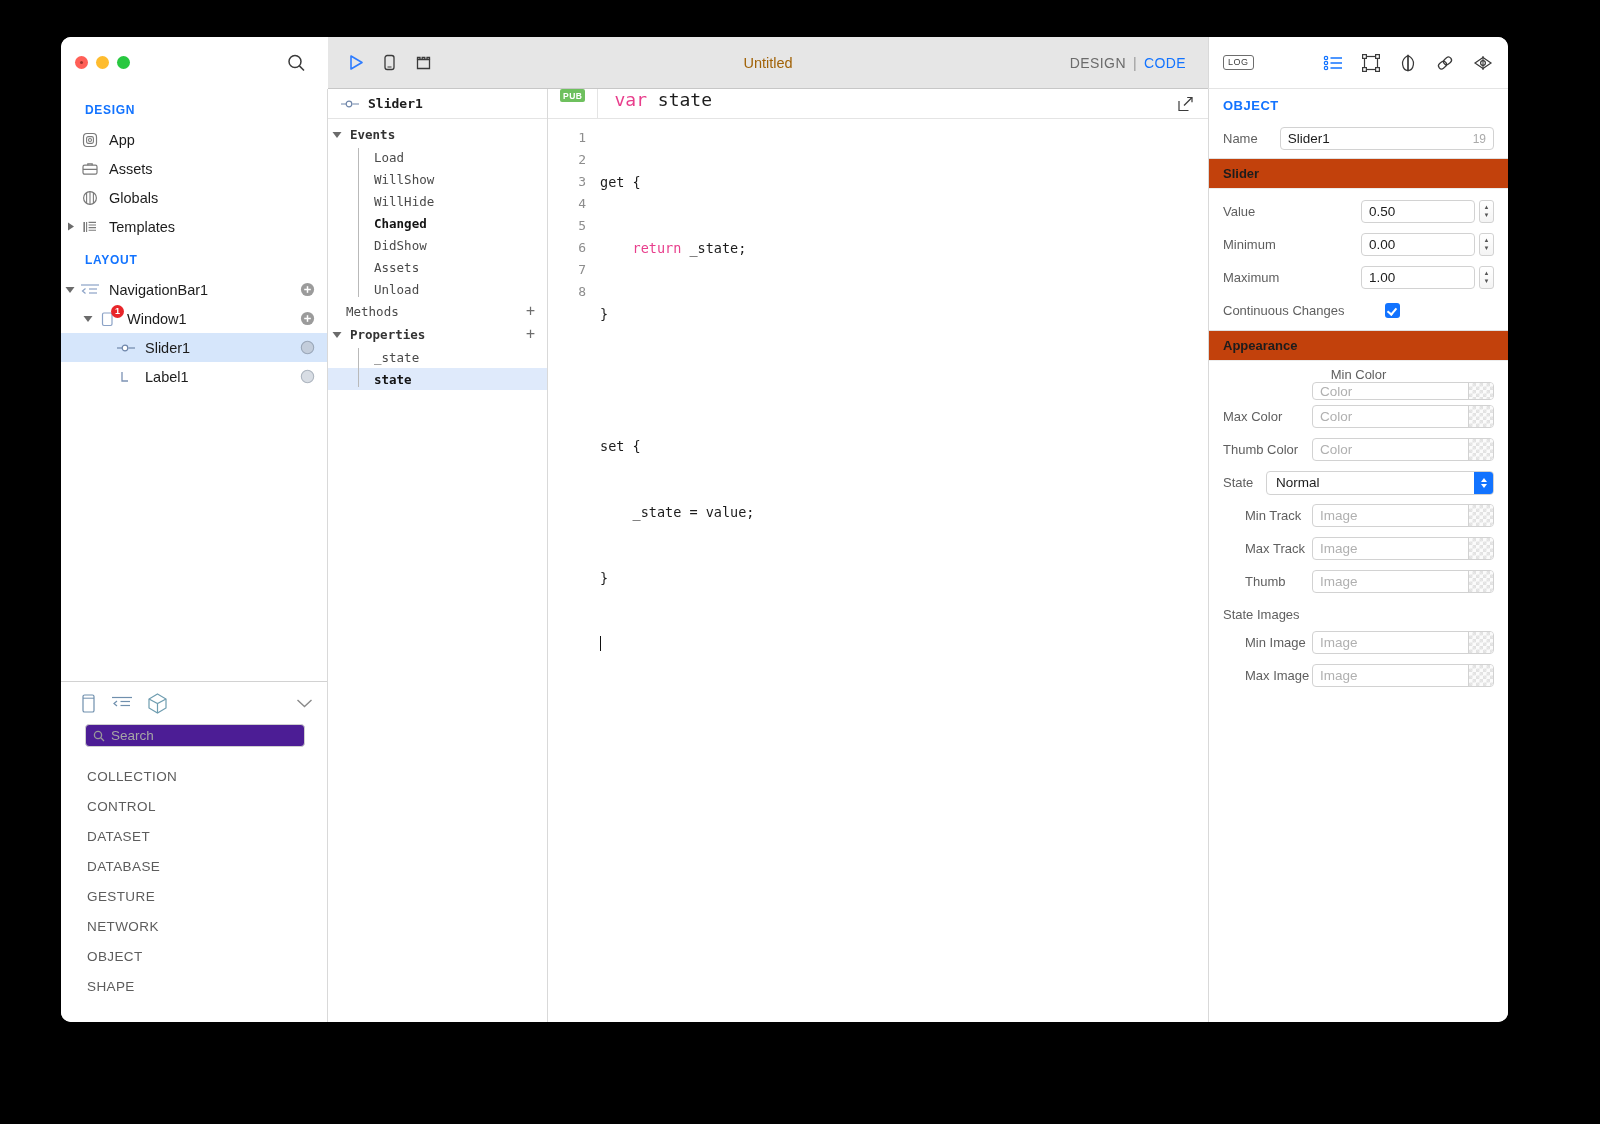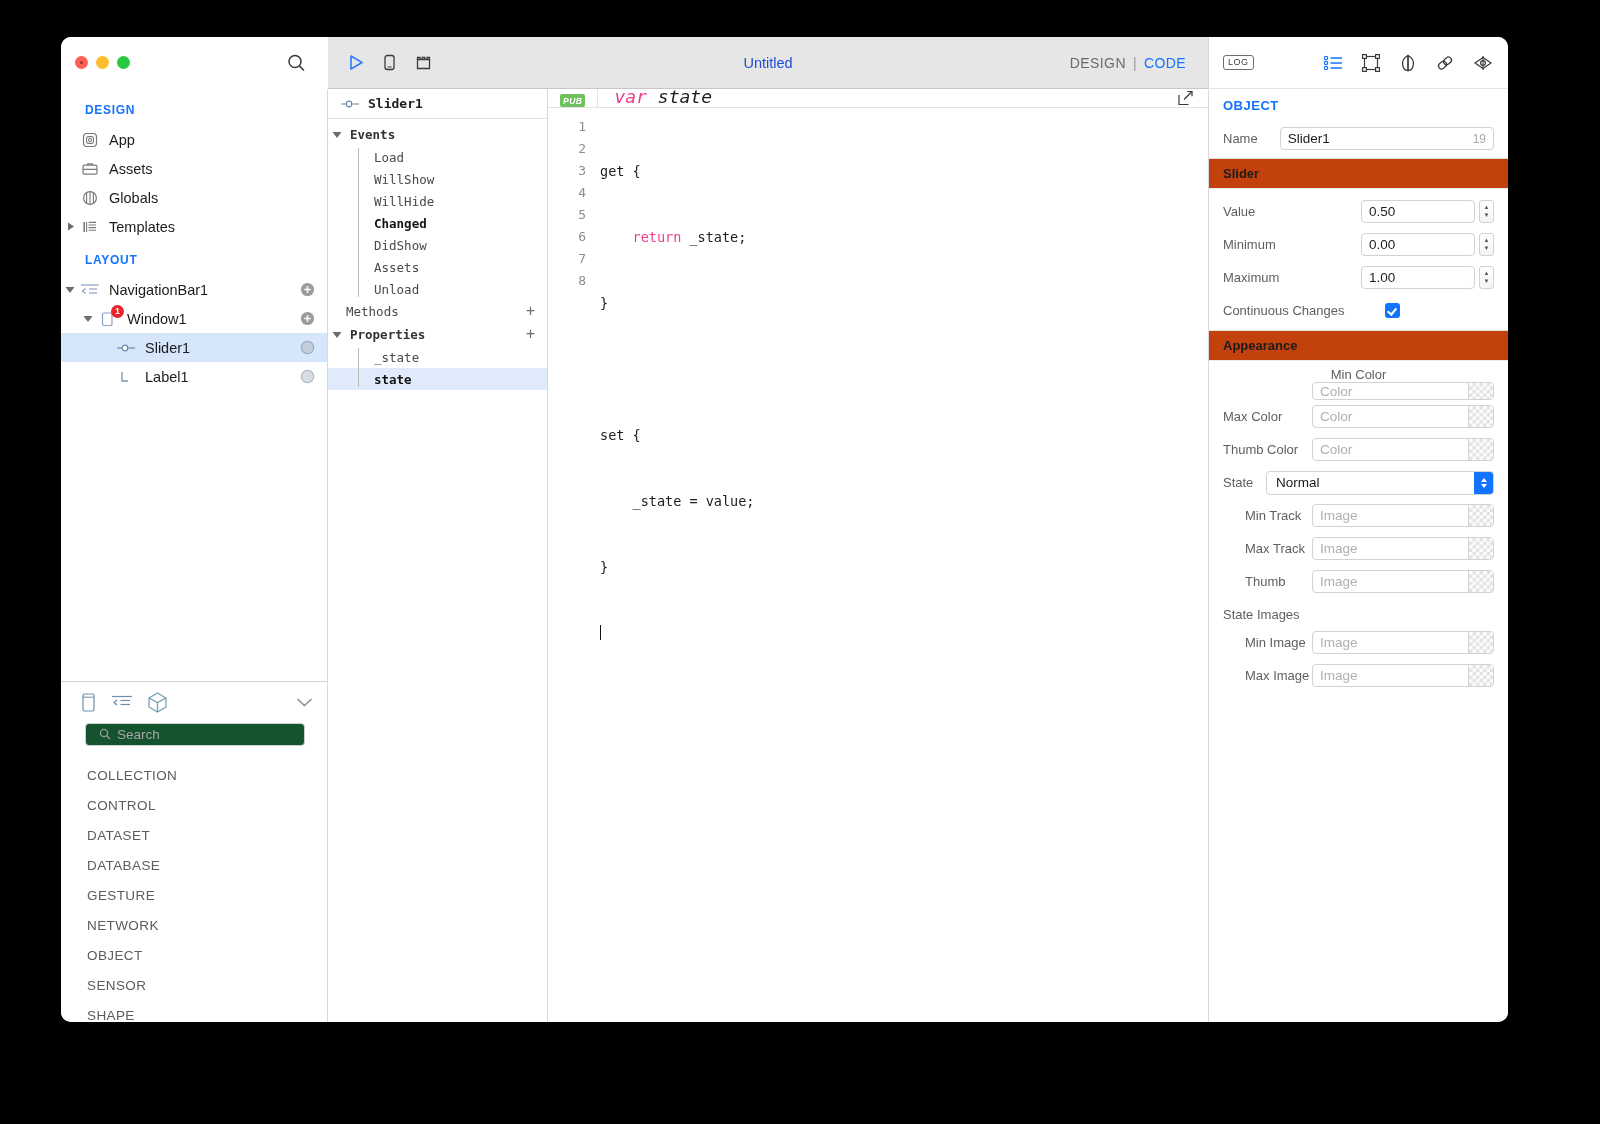--- a/index.html
+++ b/index.html
@@ -45,21 +45,21 @@
   #toolbar-center {
     flex: 1; background: #e6e6e6;
     border-bottom: 1px solid #c7c7c7;
     display: flex; align-items: center;
     position: relative;
   }
   .tb-icons { display: flex; align-items: center; gap: 15px; padding-left: 18px; }
   .tb-ic { cursor: pointer; line-height: 0; }
   #doc-title {
     position: absolute; left: 0; right: 0; text-align: center;
-    font-size: 14.5px; color: #1d4ed8;
+    font-size: 14.5px; color: #a16207;
     pointer-events: none;
   }
   #mode-switch {
     position: absolute; right: 22px; top: 50%; transform: translateY(-50%);
     font-size: 14px; letter-spacing: 0.4px;
     display: flex; align-items: center; gap: 7px;
   }
   #mode-design { color: #6b6b6b; cursor: pointer; }
   #mode-sep { color: #9a9a9a; }
   #mode-code { color: #1273ff; cursor: pointer; }
@@ -118,22 +118,22 @@
   }
   #lib-tabs {
     display: flex; align-items: center; height: 42px;
     padding: 0 14px 0 19px; gap: 14px;
   }
   .lib-tab { cursor: pointer; line-height: 0; }
   #lib-collapse { margin-left: auto; cursor: pointer; line-height: 0; }
   #lib-search-wrap { padding: 0 22px 0 24px; }
   #lib-search {
     height: 23px; border: 1px solid #cfcfcf; border-radius: 4px;
-    display: flex; align-items: center; padding: 0 13px;
-    background: #14532d;
+    display: flex; align-items: center; padding: 0 7px;
+    background: #4c1d95;
   }
   #lib-search-text { font-size: 13.5px; color: #a6a6a6; margin-left: 6px; }
   #lib-list { margin-top: 14px; overflow: hidden; }
   .lib-item {
     font-size: 13.5px; color: #5c5c5c; letter-spacing: 0.4px;
     padding: 8px 0 7px 26px; cursor: pointer;
   }
 
   
   #member-panel {
@@ -167,22 +167,22 @@
     font-family: "DejaVu Sans Mono", monospace;
     font-size: 12.5px; color: #4a4a4a; cursor: pointer;
     margin-left: -34px; padding-left: 46px;
   }
   .m-item.bold { color: #141414; font-weight: bold; }
   .m-item.selected { background: #dfeafb; }
 
   
   #code-panel { flex: 1; display: flex; flex-direction: column; background: #fff; min-width: 0; }
   #code-head {
-    height: 19px; display: flex; align-items: flex-end;
-    border-bottom: 1px solid #e4e4e4; position: relative; font-style: italic;
+    height: 30px; display: flex; align-items: flex-start;
+    border-bottom: 1px solid #e4e4e4; position: relative;
   }
   #pub-badge {
     margin-left: 12px;
     background: #6ec05e; color: #fff;
     font-size: 8.5px; font-weight: bold; letter-spacing: 0.5px;
     border-radius: 2px; padding: 2px 3px 1px;
   }
   #code-head-sep { width: 1px; align-self: stretch; background: #e4e4e4; margin-left: 12px; }
   #code-sig {
     font-family: "DejaVu Sans Mono", monospace; font-size: 18px;
@@ -561,21 +561,20 @@
         </div>
 
         <div id="lib-list">
           <div class="lib-item">COLLECTION</div>
           <div class="lib-item">CONTROL</div>
           <div class="lib-item">DATASET</div>
           <div class="lib-item">DATABASE</div>
           <div class="lib-item">GESTURE</div>
           <div class="lib-item">NETWORK</div>
           <div class="lib-item">OBJECT</div>
-          <div class="lib-item">SENSOR</div>
           <div class="lib-item">SHAPE</div>
         </div>
       </div>
     </div>
 
     <div id="member-panel">
       <div id="member-head">
         <span style="line-height:0;">
           <svg width="20" height="12" viewBox="0 0 20 12">
               <line x1="1" y1="6" x2="6" y2="6" stroke="#6f86aa" stroke-width="1.2"></line>

